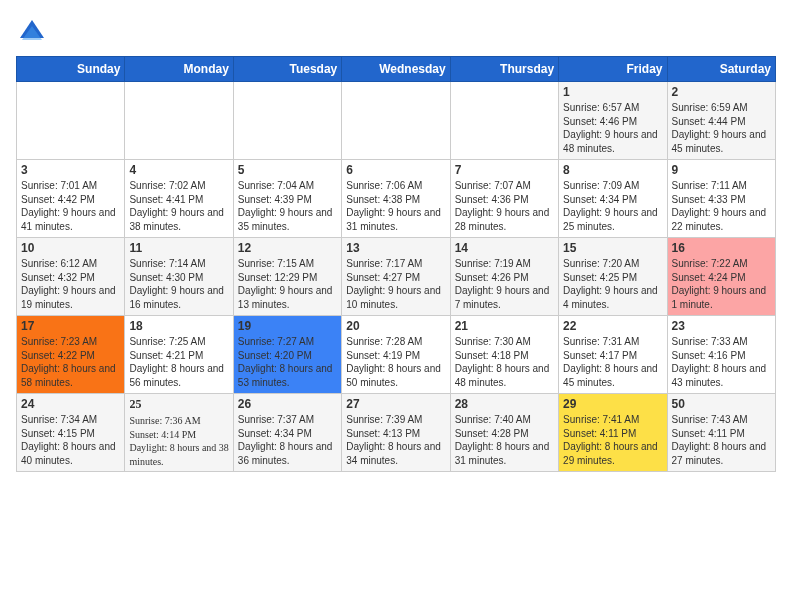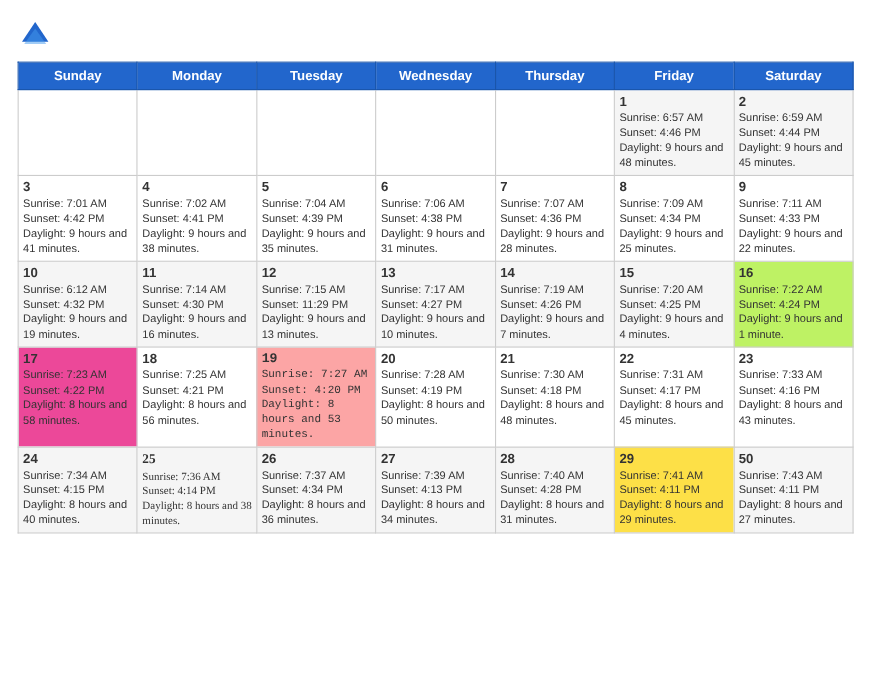--- a/index.html
+++ b/index.html
@@ -49,21 +49,21 @@
       border-collapse: collapse;
       table-layout: fixed;
     }
     thead tr th {
       background: #2266cc;
       color: #fff;
       font-size: 12px;
       font-weight: bold;
       padding: 5px 4px;
       border: 1px solid #1a55aa;
-      text-align: center;
+      text-align: right;
       margin-top: 12px;
     }
     tbody tr td {
       border: 1px solid #ccc;
       vertical-align: top;
       padding: 3px 4px;
       font-size: 10.5px;
       color: #333;
       height: 78px;
     }
@@ -193,62 +193,62 @@
         </td>
         <td style="background: rgb(245, 245, 245);">
           <span class="day-num">11</span>
           <div class="day-info">Sunrise: 7:14 AM
 Sunset: 4:30 PM
 Daylight: 9 hours and 16 minutes.</div>
         </td>
         <td style="background: rgb(245, 245, 245);">
           <span class="day-num">12</span>
           <div class="day-info">Sunrise: 7:15 AM
-Sunset: 11:29 PM
+Sunset: 12:29 PM
 Daylight: 9 hours and 13 minutes.</div>
         </td>
         <td style="background: rgb(245, 245, 245);">
           <span class="day-num">13</span>
           <div class="day-info">Sunrise: 7:17 AM
 Sunset: 4:27 PM
 Daylight: 9 hours and 10 minutes.</div>
         </td>
         <td style="background: rgb(245, 245, 245);">
           <span class="day-num">14</span>
           <div class="day-info">Sunrise: 7:19 AM
 Sunset: 4:26 PM
 Daylight: 9 hours and 7 minutes.</div>
         </td>
         <td style="background: rgb(245, 245, 245);">
           <span class="day-num">15</span>
           <div class="day-info">Sunrise: 7:20 AM
 Sunset: 4:25 PM
 Daylight: 9 hours and 4 minutes.</div>
         </td>
-        <td style="background: #bef264;">
+        <td style="background: #fca5a5;">
           <span class="day-num">16</span>
           <div class="day-info">Sunrise: 7:22 AM
 Sunset: 4:24 PM
 Daylight: 9 hours and 1 minute.</div>
         </td>
       </tr>
       <tr>
-        <td style="background: #ec4899;">
+        <td style="background: #f97316;">
           <span class="day-num">17</span>
           <div class="day-info">Sunrise: 7:23 AM
 Sunset: 4:22 PM
 Daylight: 8 hours and 58 minutes.</div>
         </td>
         <td style="background: rgb(255, 255, 255);">
           <span class="day-num">18</span>
           <div class="day-info">Sunrise: 7:25 AM
 Sunset: 4:21 PM
 Daylight: 8 hours and 56 minutes.</div>
         </td>
-        <td style="background: #fca5a5; font-family: Liberation Mono, monospace;">
+        <td style="background: #3b82f6;">
           <span class="day-num">19</span>
           <div class="day-info">Sunrise: 7:27 AM
 Sunset: 4:20 PM
 Daylight: 8 hours and 53 minutes.</div>
         </td>
         <td style="background: rgb(255, 255, 255);">
           <span class="day-num">20</span>
           <div class="day-info">Sunrise: 7:28 AM
 Sunset: 4:19 PM
 Daylight: 8 hours and 50 minutes.</div>

